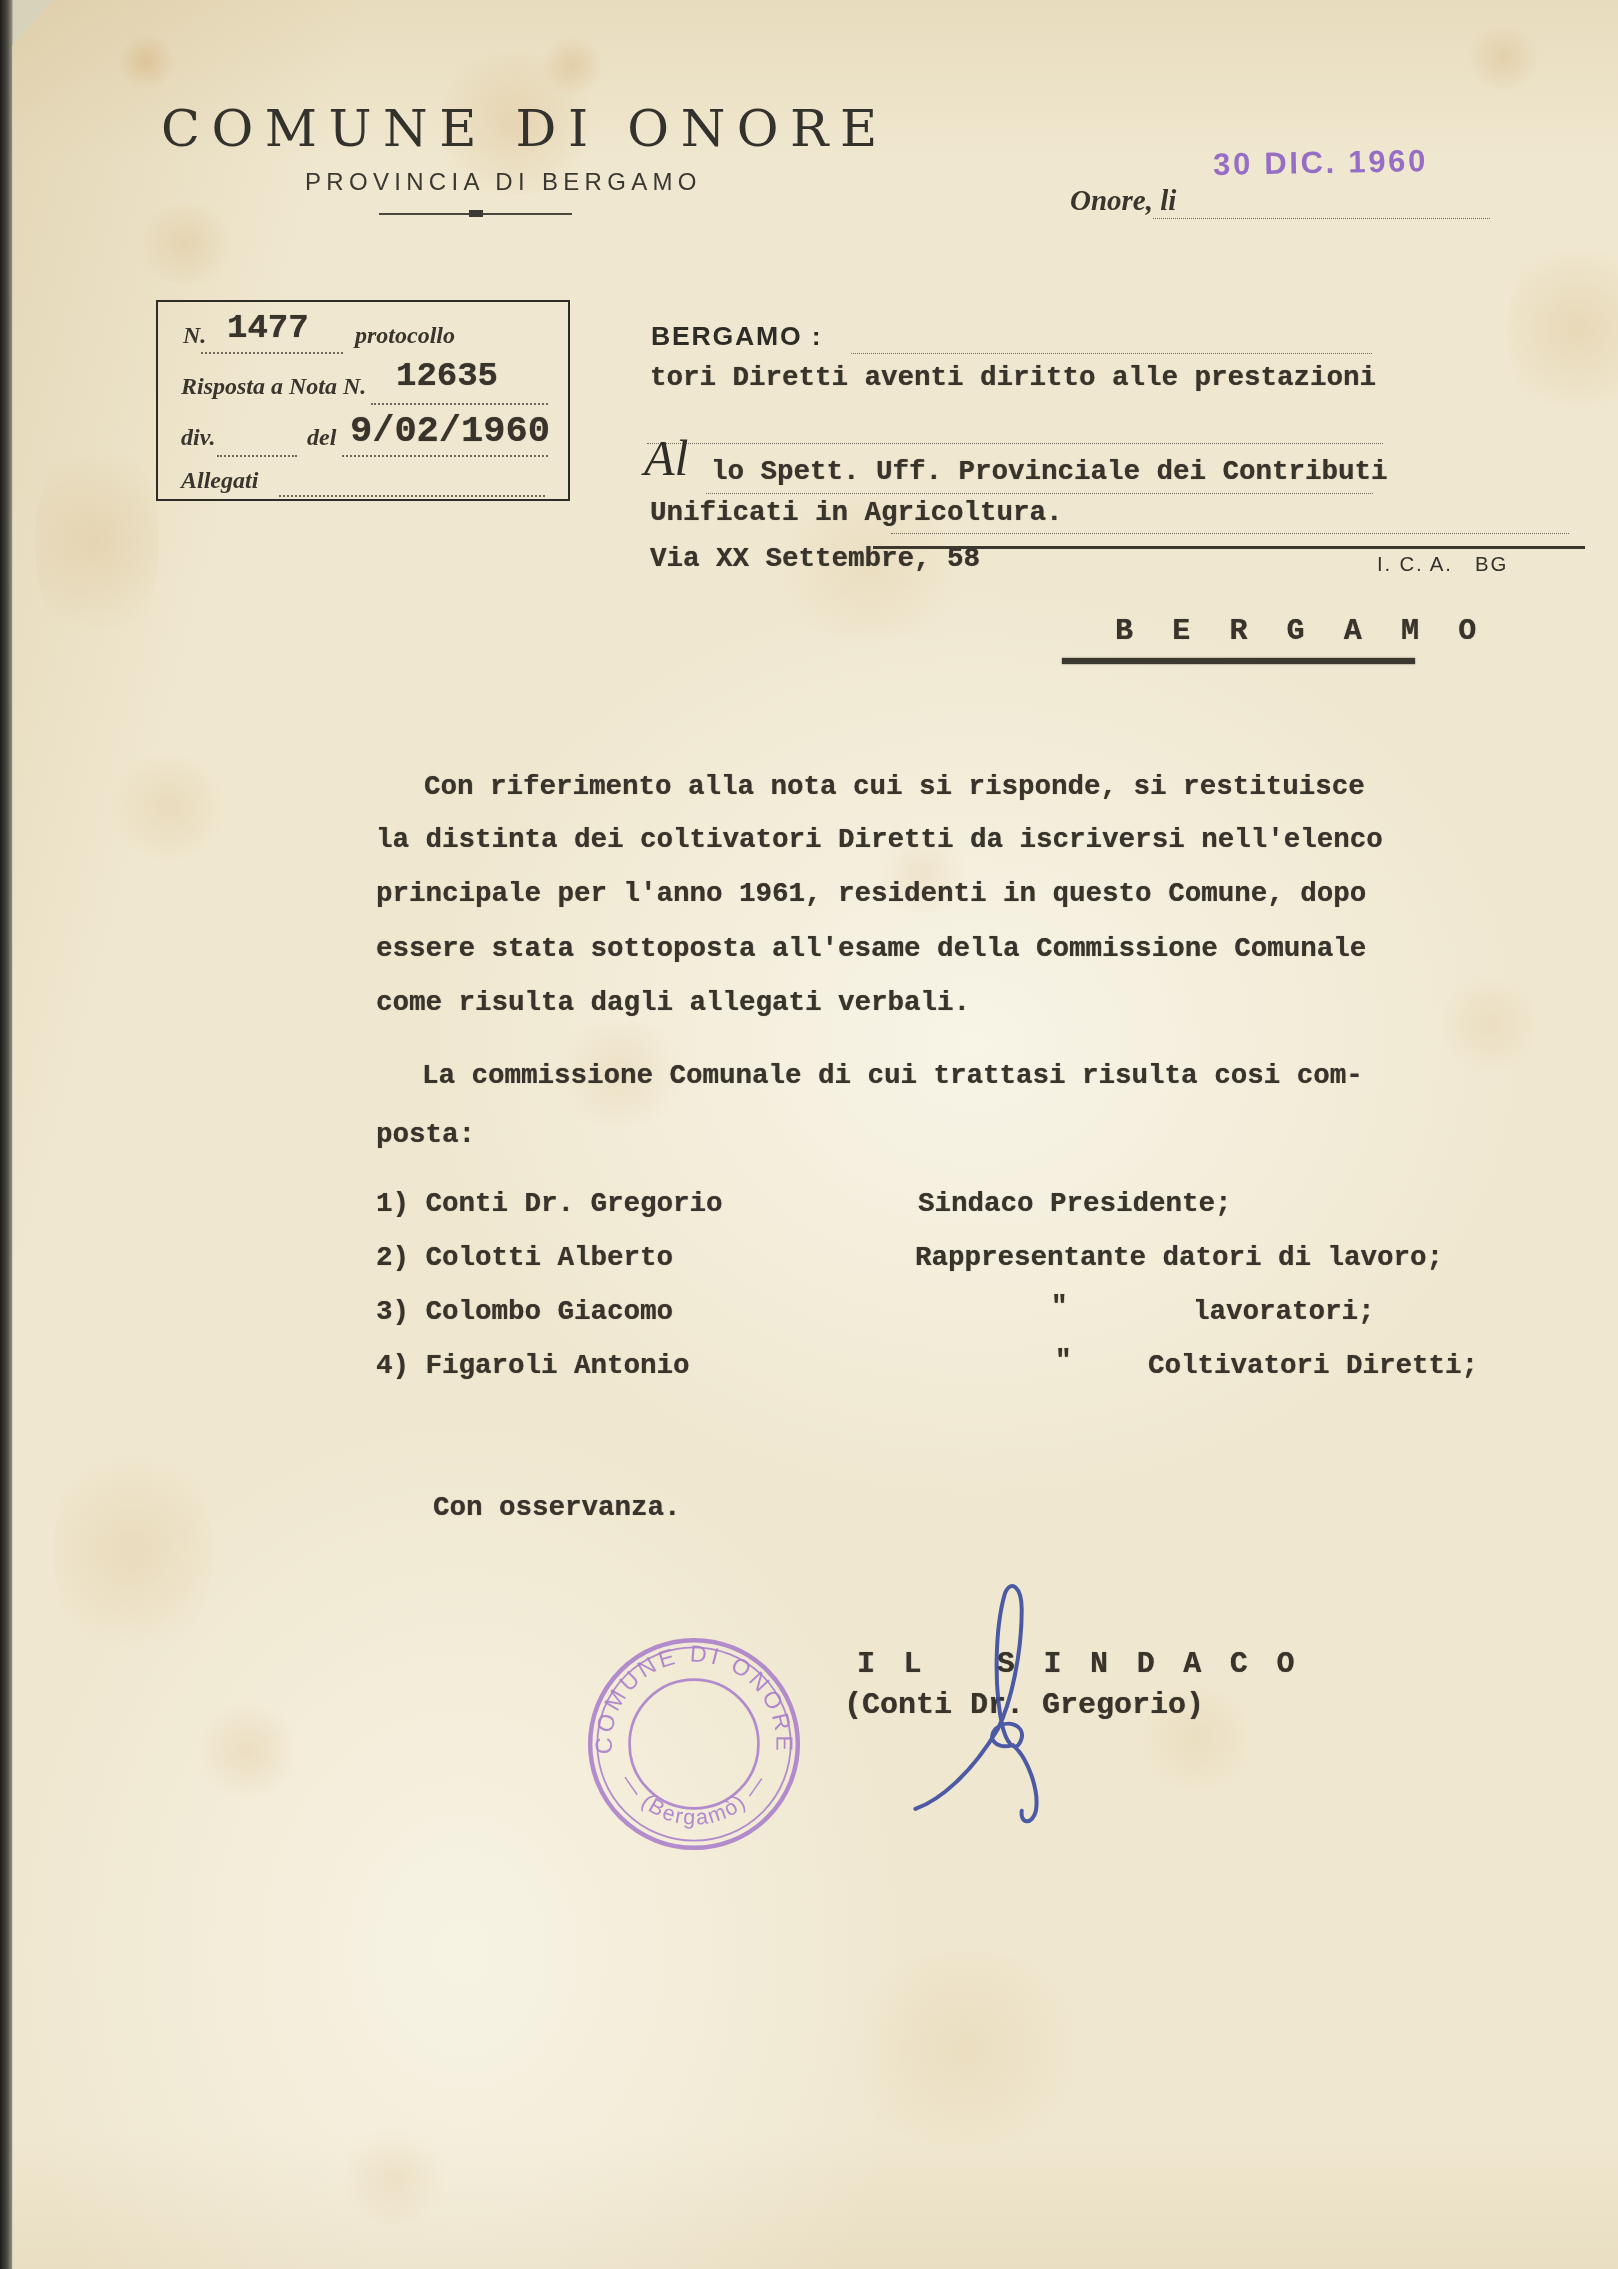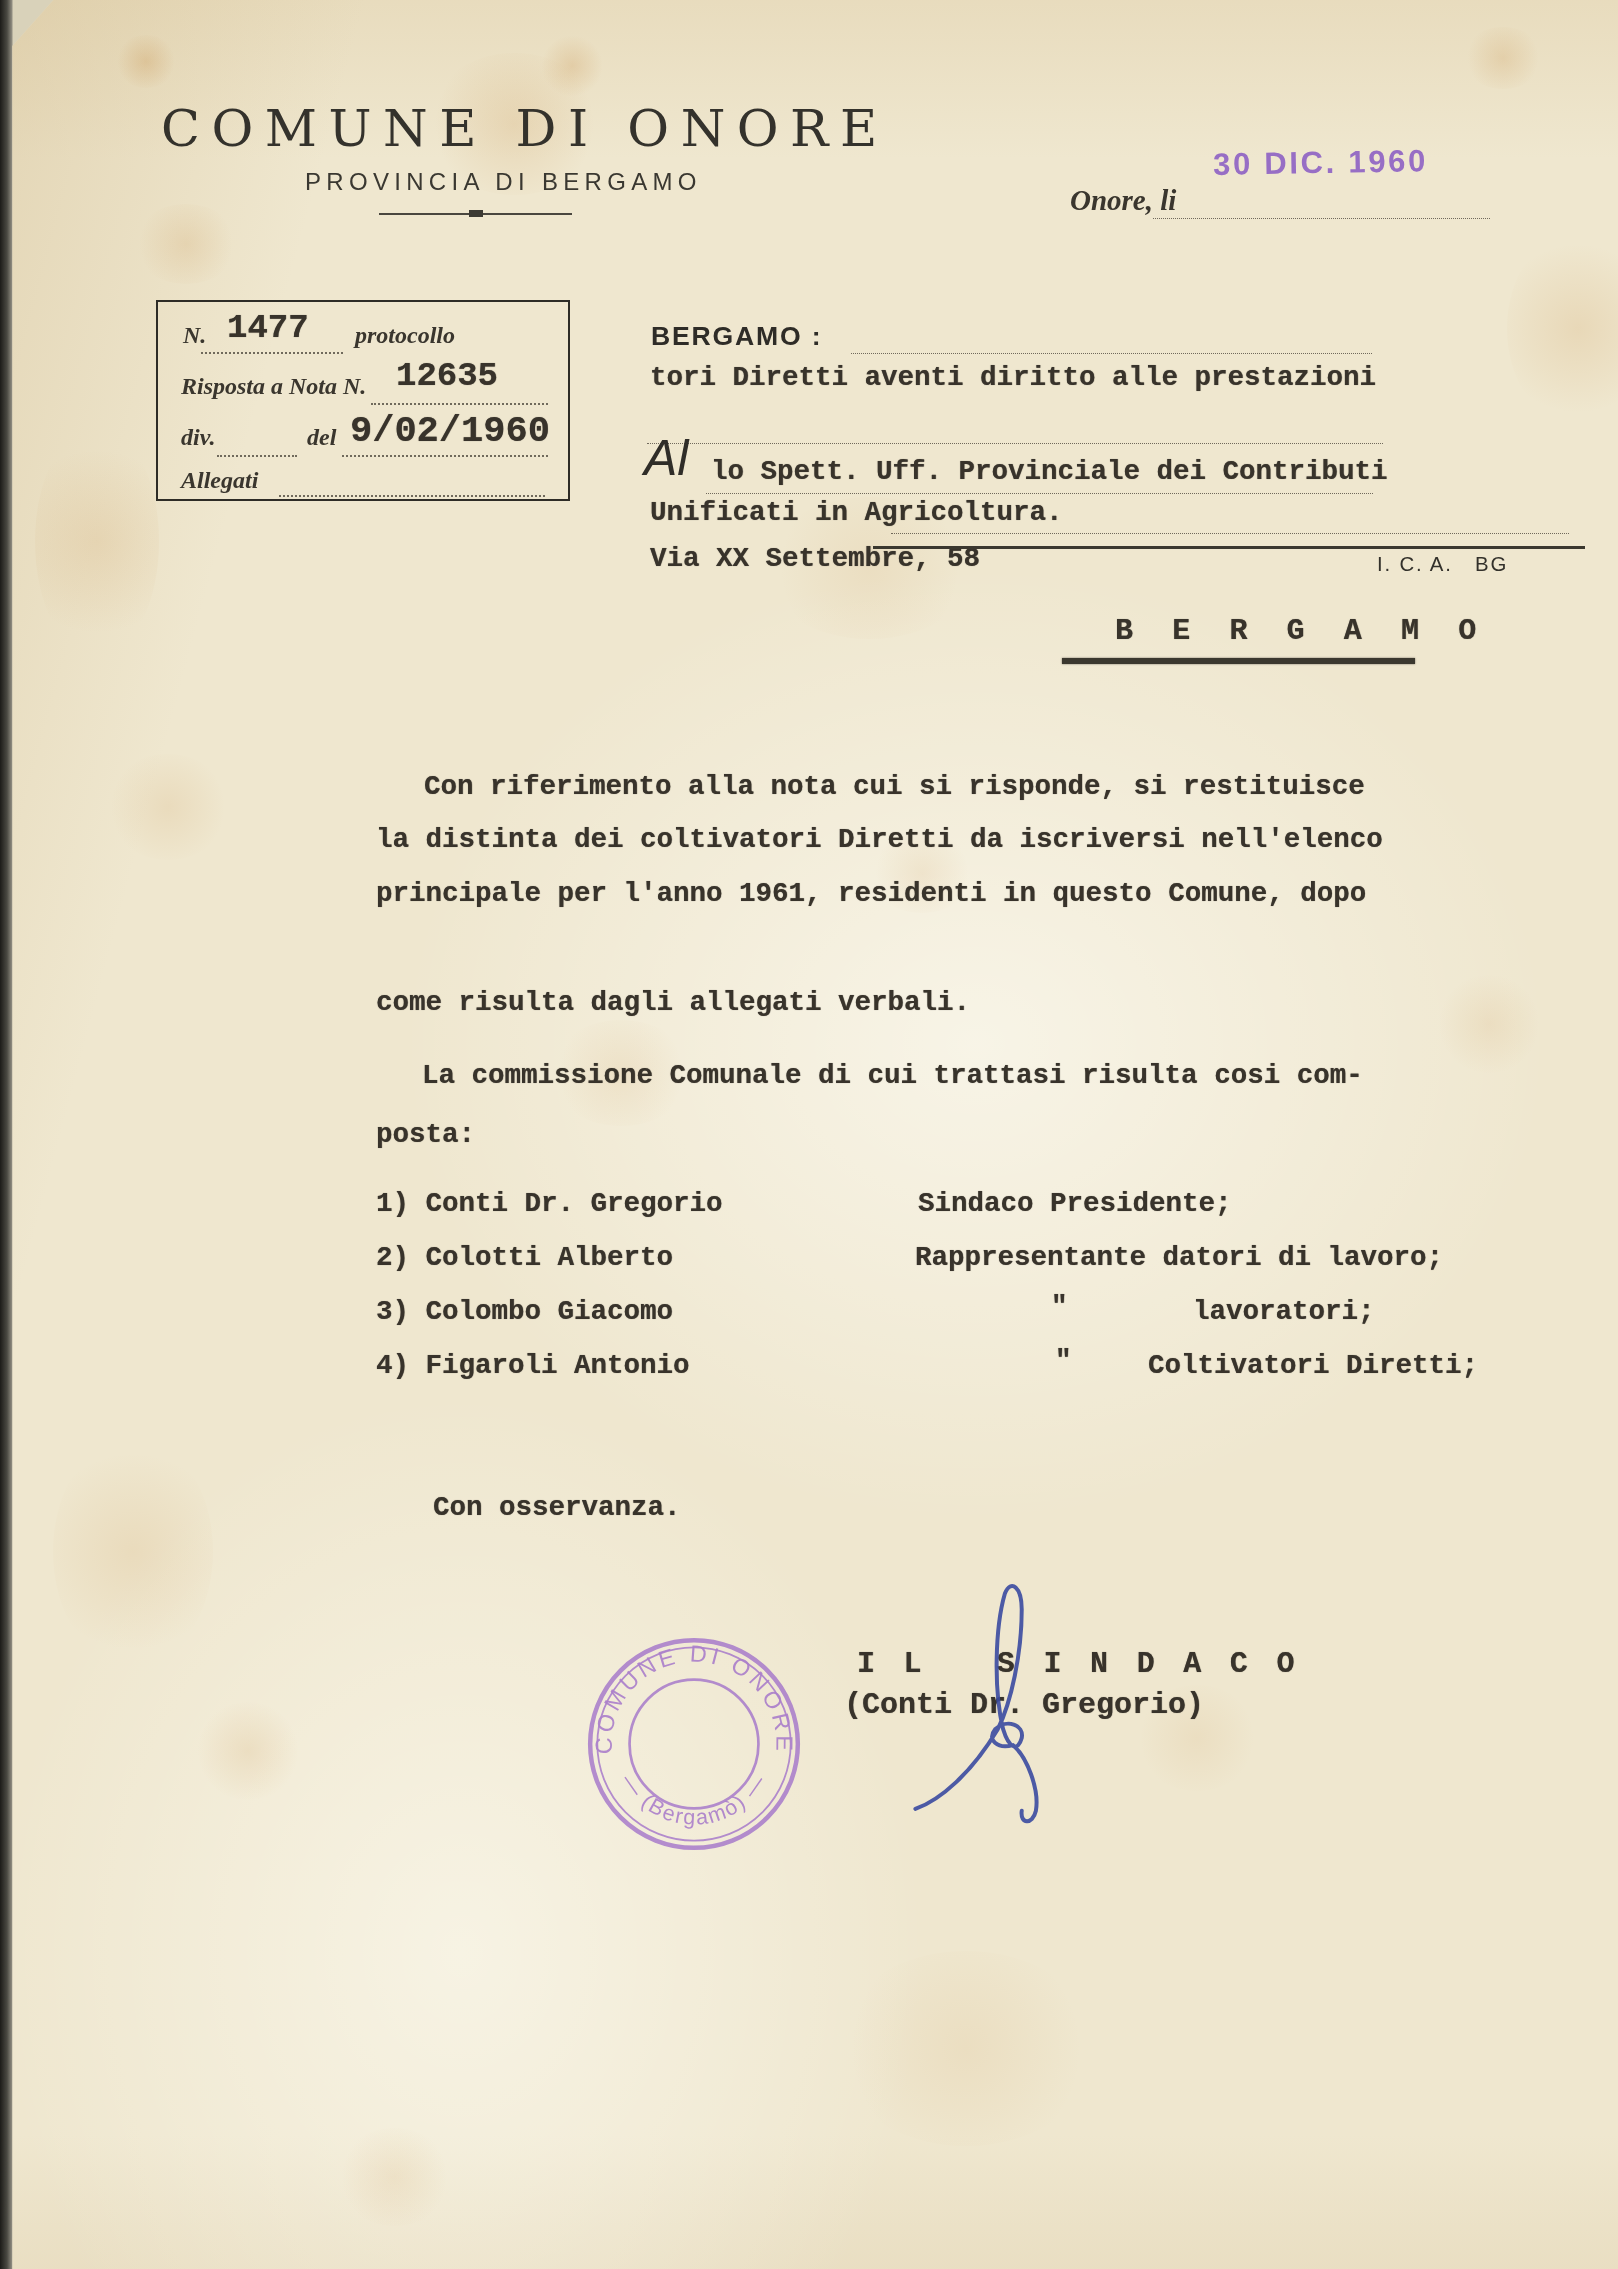--- a/index.html
+++ b/index.html
@@ -25,21 +25,21 @@
   .it{font-family:"Liberation Serif","DejaVu Serif",serif;font-style:italic;font-weight:bold;color:#3a362e;}
   .dots{height:0;border-bottom:2.7px dotted rgba(70,64,54,.75);}
   .dots-fine{height:0;border-bottom:1.8px dotted rgba(80,74,62,.8);}
   
   .tw{font-family:"Liberation Mono","DejaVu Sans Mono",monospace;font-weight:bold;color:#38332b;
       text-shadow:0 0 0.9px rgba(56,51,43,.6), 0.4px 0.4px 0.4px rgba(56,51,43,.25);white-space:pre;}
   .tw-sm{font-size:27.5px;}
   .tw-lg{font-size:34px;}
   .purple{color:#8e61c4;}
   .oggetto-label{font-family:"Liberation Sans",sans-serif;font-weight:bold;font-size:26.6px;letter-spacing:1.8px;color:#2e2c27;white-space:pre;}
-  .script-al{font-family:Liberation Sans, sans-serif;font-style:italic;font-size:50px;color:#2f2d28;}
+  .script-al{font-family:Liberation Serif, serif;font-style:italic;font-size:50px;color:#2f2d28;}
   .ica{font-family:"Liberation Sans",sans-serif;font-size:20.4px;letter-spacing:1.8px;color:#33312b;white-space:pre;}
   .solid-line{background:#3b382f;}
   .box{position:absolute;border:2.7px solid #2e2c26;}
   .stamp-wrap{position:absolute;opacity:.92;}
   .sig{position:absolute;}
 </style>
 </head>
 <body>
 
 <div class="scan">
@@ -106,20 +106,21 @@
   <div class="abs dots-fine" style="left:891px;top:533px;width:678px"></div>
   <div class="abs solid-line" style="left:873px;top:546px;width:712px;height:2.7px"></div>
   <div class="abs ica" style="left:1377px;top:553px">I. C. A.   BG</div>
 
   <div class="abs tw" style="left:1115px;top:614px;font-size:30px;letter-spacing:10.6px">B E R G A M O</div>
   <div class="abs solid-line" style="left:1062px;top:658px;width:353px;height:6.2px;box-shadow:0 0 1.8px rgba(50,46,38,.8)"></div>
 
   <div class="abs tw tw-sm" style="left:424px;top:771px">Con riferimento alla nota cui si risponde, si restituisce</div>
   <div class="abs tw tw-sm" style="left:376px;top:824px">la distinta dei coltivatori Diretti da iscriversi nell'elenco</div>
   <div class="abs tw tw-sm" style="left:376px;top:878px">principale per l'anno 1961, residenti in questo Comune, dopo</div>
+  <div class="abs tw tw-sm" style="left:376px;top:933px">essere stata sottoposta all'esame della Commissione Comunale</div>
   <div class="abs tw tw-sm" style="left:376px;top:987px">come risulta dagli allegati verbali.</div>
 
   <div class="abs tw tw-sm" style="left:422px;top:1060px">La commissione Comunale di cui trattasi risulta cosi com-</div>
   <div class="abs tw tw-sm" style="left:376px;top:1119px">posta:</div>
 
   <div class="abs tw tw-sm" style="left:376px;top:1188px">1) Conti Dr. Gregorio</div>
   <div class="abs tw tw-sm" style="left:918px;top:1188px">Sindaco Presidente;</div>
 
   <div class="abs tw tw-sm" style="left:376px;top:1242px">2) Colotti Alberto</div>
   <div class="abs tw tw-sm" style="left:915px;top:1242px">Rappresentante datori di lavoro;</div>

